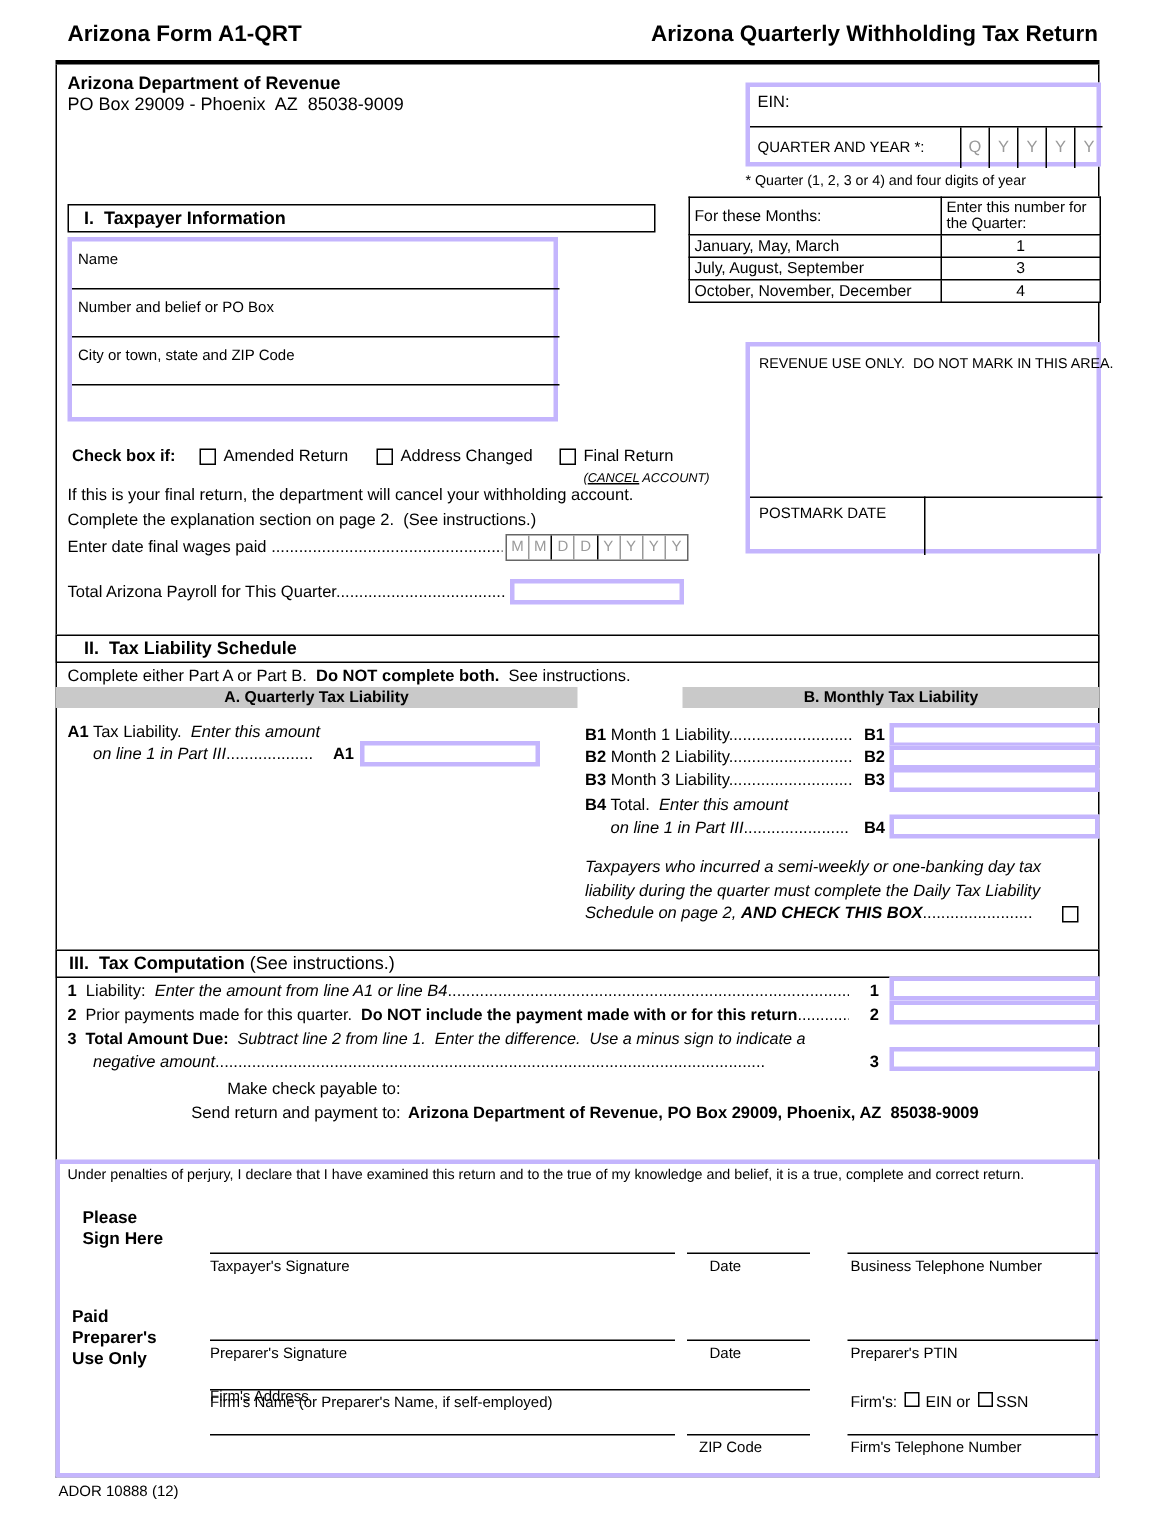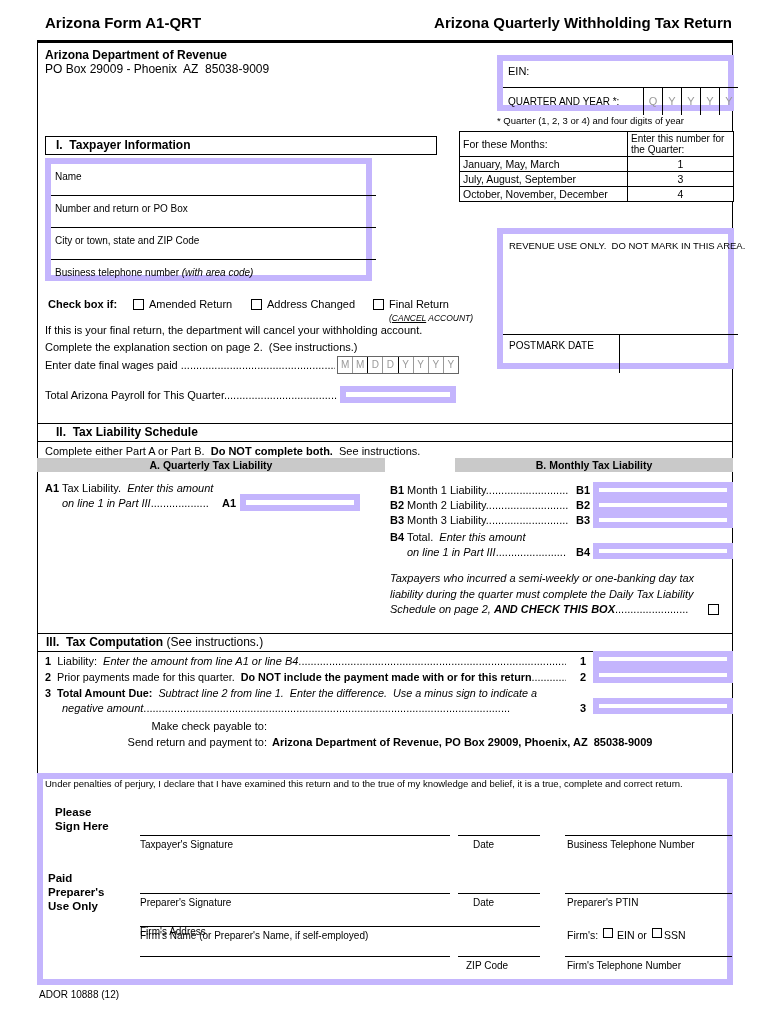--- a/index.html
+++ b/index.html
@@ -5,21 +5,21 @@
   *{margin:0;padding:0;box-sizing:border-box}
   html,body{background:#fff}
   body{font-family:"Liberation Sans","DejaVu Sans",sans-serif;color:#000}
   .page{position:relative;width:770px;height:1024px;background:#fff;overflow:hidden}
   .t{position:absolute;white-space:pre;font-size:11px;line-height:13px}
   .b{font-weight:bold}
   .i{font-style:italic}
   .u{text-decoration:underline}
   .clip{overflow:hidden}
   .wrap{white-space:normal}
-  .box{position:absolute;border:6px solid #c4b5fd;background:#fff}
+  .box{position:absolute;border:3px solid #c4b5fd;background:#fff}
   .rule{position:absolute;border-top:1px solid #000;height:0}
   .vline{position:absolute;border-left:1px solid #000;width:0}
   .cb{position:absolute;width:11px;height:11px;border:1px solid #000;background:#fff}
   .bar{position:absolute;background:#c9c9c9;text-align:center;font-weight:bold;font-size:10.5px;line-height:14px;white-space:pre}
   .secbar{position:absolute;border:1px solid #000;background:#fff;font-size:12px;line-height:17px;white-space:pre}
   .mtable{position:absolute;left:459px;top:131px;width:275px;border-collapse:collapse;font-size:10.5px;line-height:12px;background:#fff}
   .mtable td{border:1px solid #000;padding:1px 3px;white-space:pre}
   .mtable .nc{width:106px;font-size:10px;line-height:11px;white-space:normal}
   .mtable .num{text-align:center}
   .cells{position:absolute;display:flex}
@@ -55,27 +55,24 @@
   </div>
   <div class="t" style="left:497px;top:114px;width:237px;text-align:left;font-size:9.5px">* Quarter (1, 2, 3 or 4) and four digits of year</div>
 
   <div class="secbar" style="left:45px;top:136px;width:392px;height:19px;padding-left:10px"><span class="b">I.  Taxpayer Information</span></div>
 
   <div class="box" style="left:45px;top:158px;width:327px;height:123px">
     <div style="position:absolute;left:0;top:0;width:325px;height:32px;border-bottom:1px solid #000;padding:2px 4px">
       <span class="flabel">Name</span>
     </div>
     <div style="position:absolute;left:0;top:32px;width:325px;height:32px;border-bottom:1px solid #000;padding:2px 4px">
-      <span class="flabel">Number and return or PO Box</span>
+      <span class="flabel">Number and belief or PO Box</span>
     </div>
     <div style="position:absolute;left:0;top:64px;width:325px;height:32px;border-bottom:1px solid #000;padding:2px 4px">
       <span class="flabel">City or town, state and ZIP Code</span>
-    </div>
-    <div style="position:absolute;left:0;top:96px;width:325px;height:25px;padding:2px 4px">
-      <span class="flabel">Business telephone number </span><span class="flabel i">(with area code)</span>
     </div>
   </div>
 
   <table class="mtable">
     <tbody>
         <tr>
       <td>For these Months:</td>
       <td class="nc">Enter this number for the Quarter:</td>
     </tr>
     <tr>

